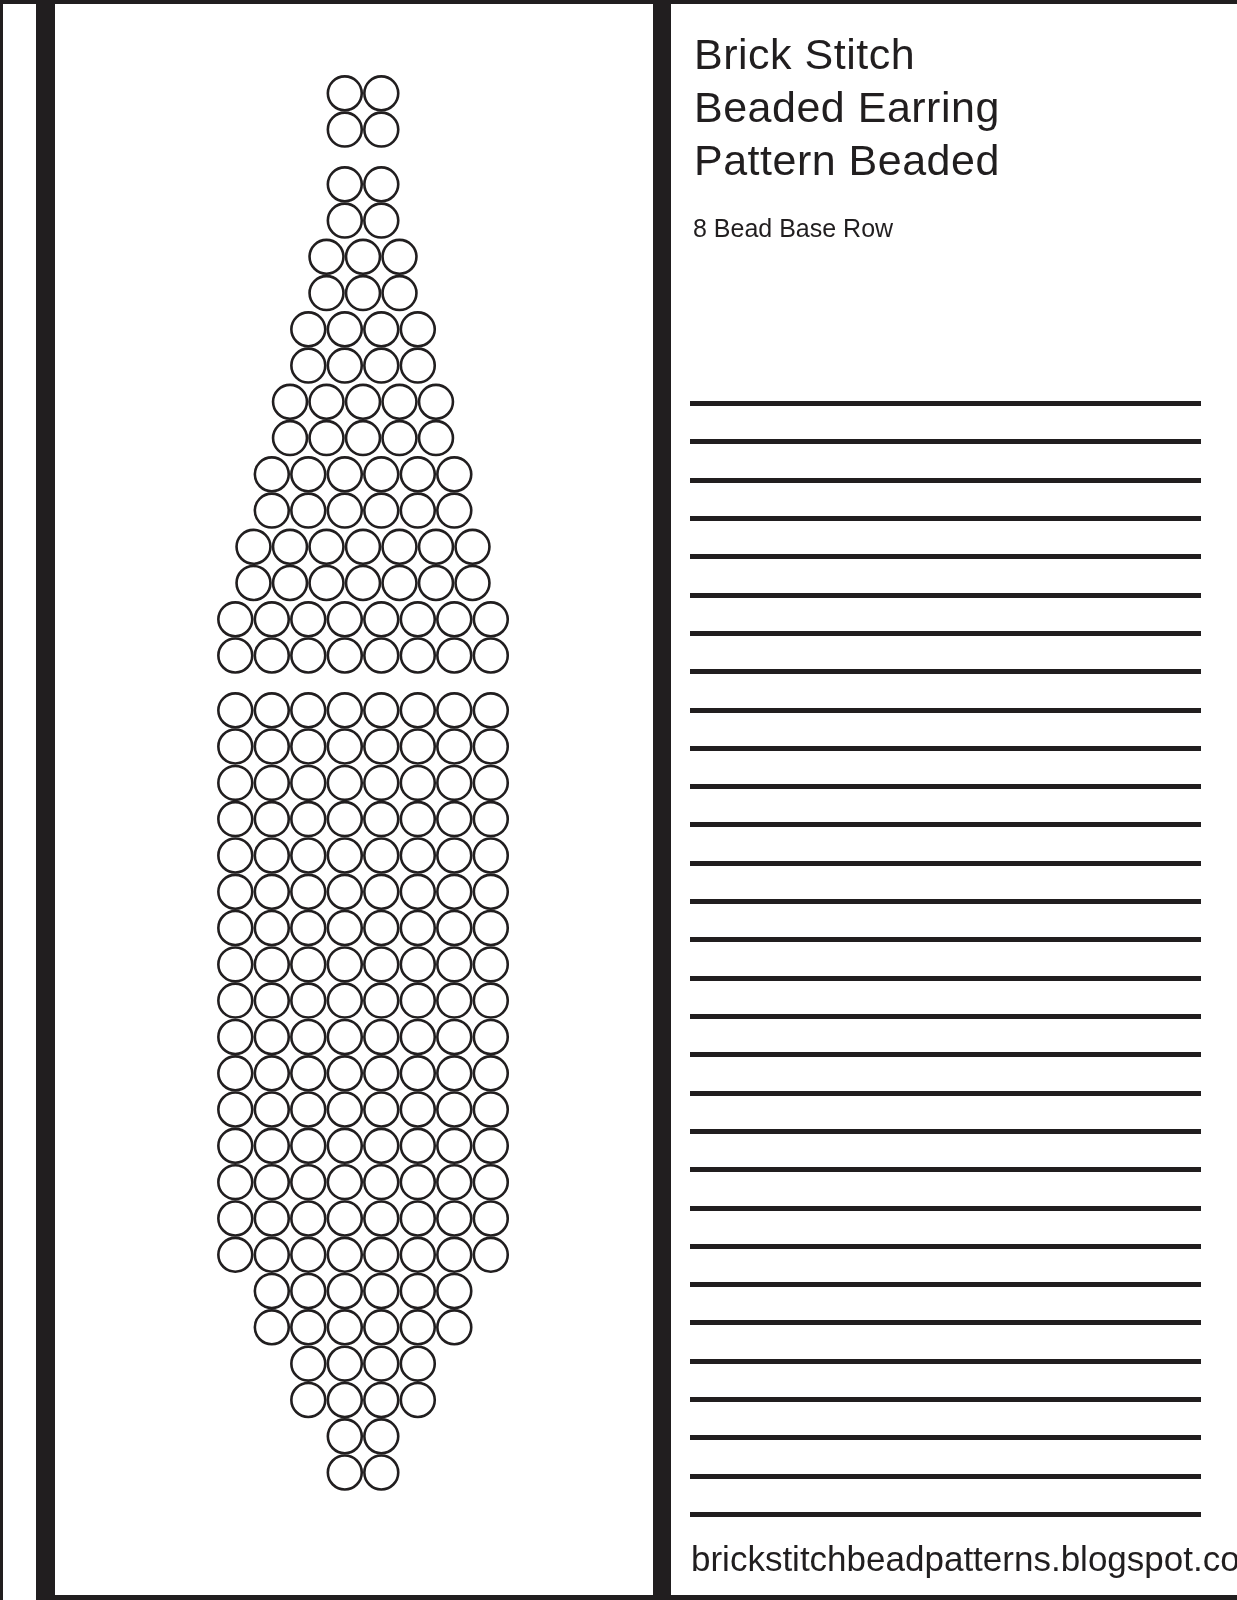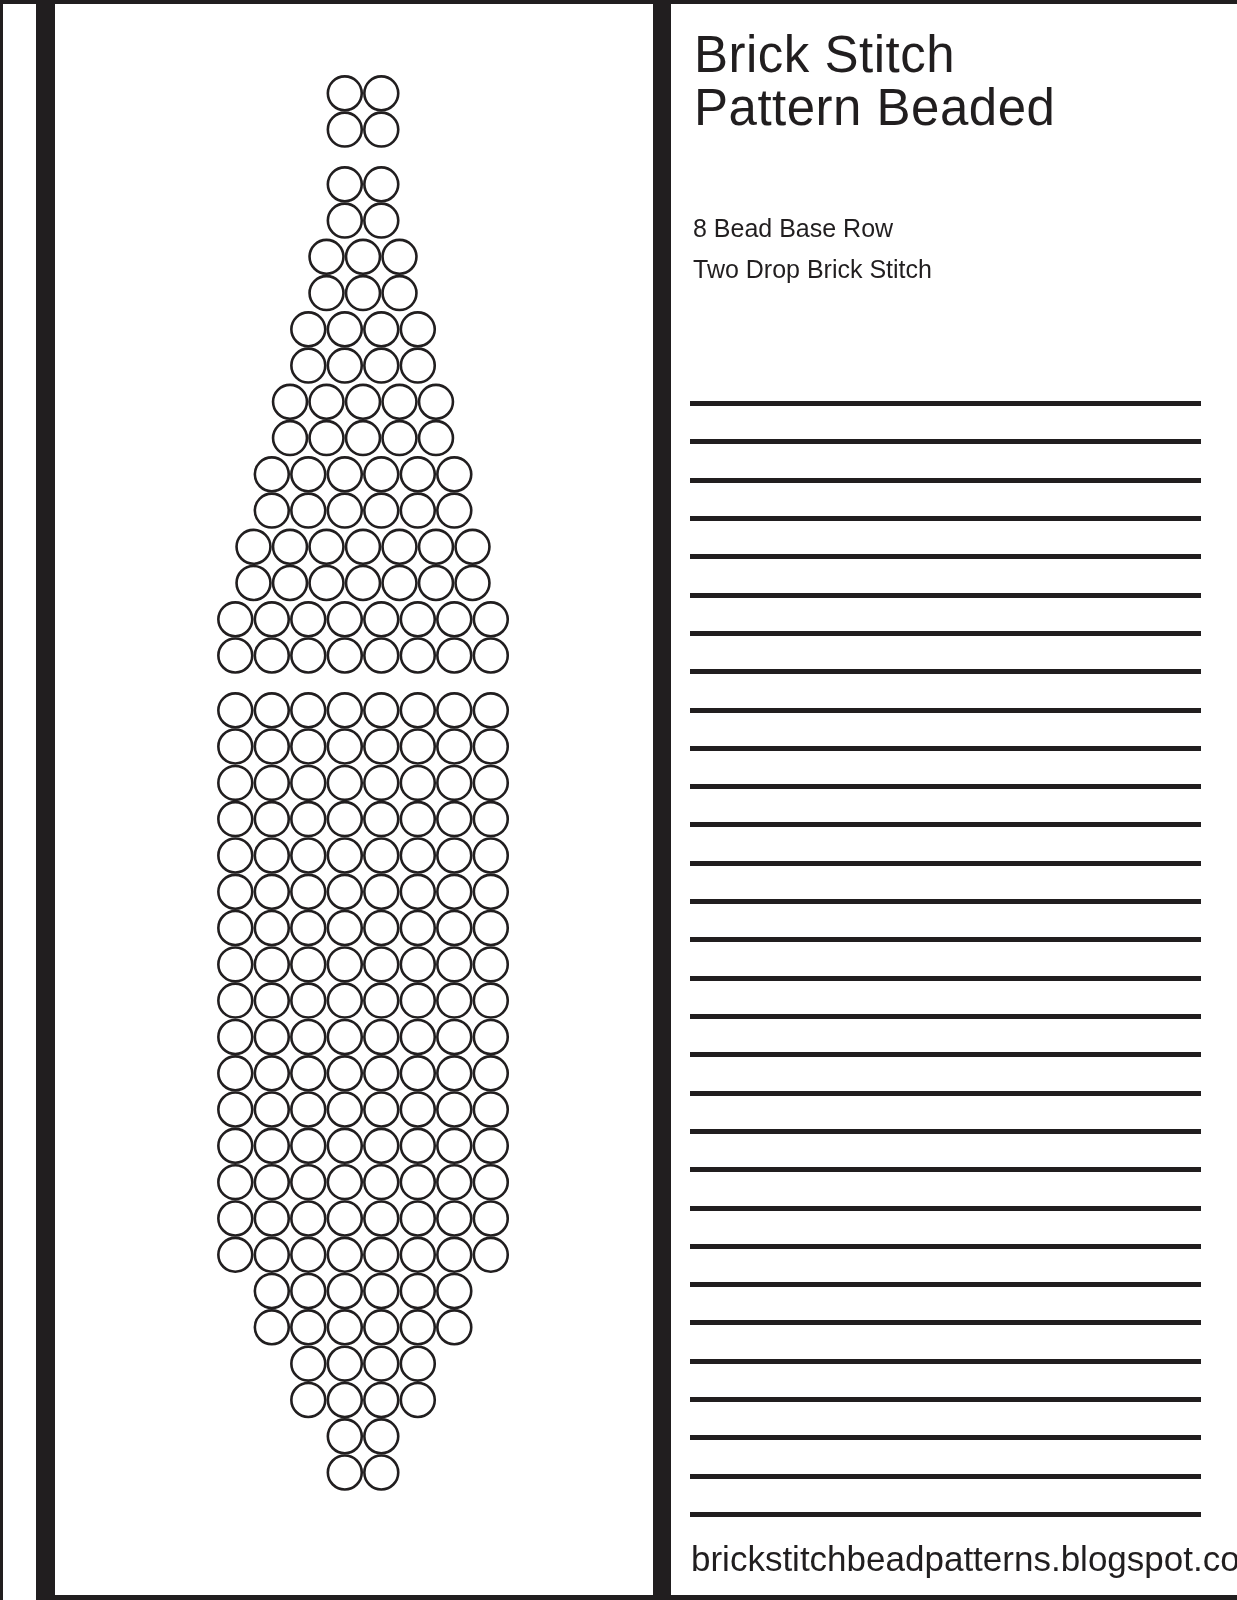--- a/index.html
+++ b/index.html
@@ -14,21 +14,21 @@
   }
   .abs { position: absolute; }
   .edge-top    { left: 0; top: 0; width: 1237px; height: 4px; background: var(--ink); }
   .edge-left   { left: 0; top: 0; width: 3px; height: 1600px; background: var(--ink); }
   .bar-left    { left: 36px; top: 0; width: 19px; height: 1596px; background: var(--ink); }
   .bar-divider { left: 653px; top: 0; width: 18px; height: 1596px; background: var(--ink); }
   .bar-bottom  { left: 36px; top: 1595px; width: 1201px; height: 5px; background: var(--ink); }
   #bead-chart  { left: 0; top: 0; }
   .title {
     left: 694px; top: 28px;
-    font-size: 51px; line-height: 53px;
+    font-size: 43px; line-height: 53px;
     letter-spacing: 0.5px;
     white-space: nowrap;
   }
   .subtitle {
     left: 693px; top: 208px;
     font-size: 25px; line-height: 41px;
     white-space: nowrap;
   }
   #notes { left: 0; top: 0; width: 1237px; height: 1600px; }
   .note-line { position: absolute; background: var(--ink); }
@@ -273,26 +273,26 @@
       <circle cx="381.3" cy="1400.0" r="16.95" fill="none" stroke="#211e1f" stroke-width="2.6"></circle>
       <circle cx="417.8" cy="1400.0" r="16.95" fill="none" stroke="#211e1f" stroke-width="2.6"></circle>
       <circle cx="344.8" cy="1436.3" r="16.95" fill="none" stroke="#211e1f" stroke-width="2.6"></circle>
       <circle cx="381.3" cy="1436.3" r="16.95" fill="none" stroke="#211e1f" stroke-width="2.6"></circle>
       <circle cx="344.8" cy="1472.5" r="16.95" fill="none" stroke="#211e1f" stroke-width="2.6"></circle>
       <circle cx="381.3" cy="1472.5" r="16.95" fill="none" stroke="#211e1f" stroke-width="2.6"></circle>
     </svg>
 
   <div class="abs title">
     <div>Brick Stitch</div>
+    <div>Beaded Earring</div>
     <div>Pattern Beaded</div>
   </div>
 
   <div class="abs subtitle">
     <div>8 Bead Base Row</div>
-    <div>Two Drop Brick Stitch</div>
   </div>
 
   <div id="notes" class="abs">
       <div class="note-line" style="left: 690px; top: 401px; width: 511px; height: 5px;"></div>
       <div class="note-line" style="left: 690px; top: 439.3px; width: 511px; height: 5px;"></div>
       <div class="note-line" style="left: 690px; top: 477.6px; width: 511px; height: 5px;"></div>
       <div class="note-line" style="left: 690px; top: 515.9px; width: 511px; height: 5px;"></div>
       <div class="note-line" style="left: 690px; top: 554.2px; width: 511px; height: 5px;"></div>
       <div class="note-line" style="left: 690px; top: 592.5px; width: 511px; height: 5px;"></div>
       <div class="note-line" style="left: 690px; top: 630.9px; width: 511px; height: 5px;"></div>

